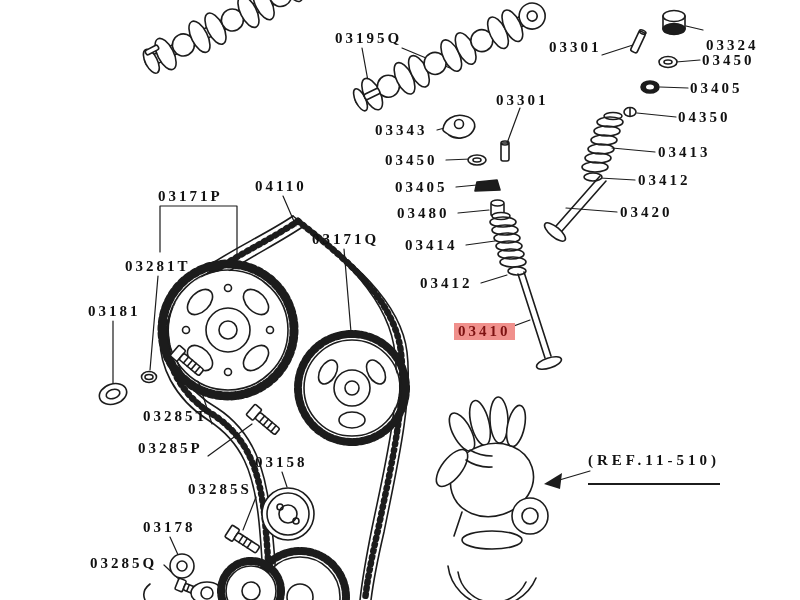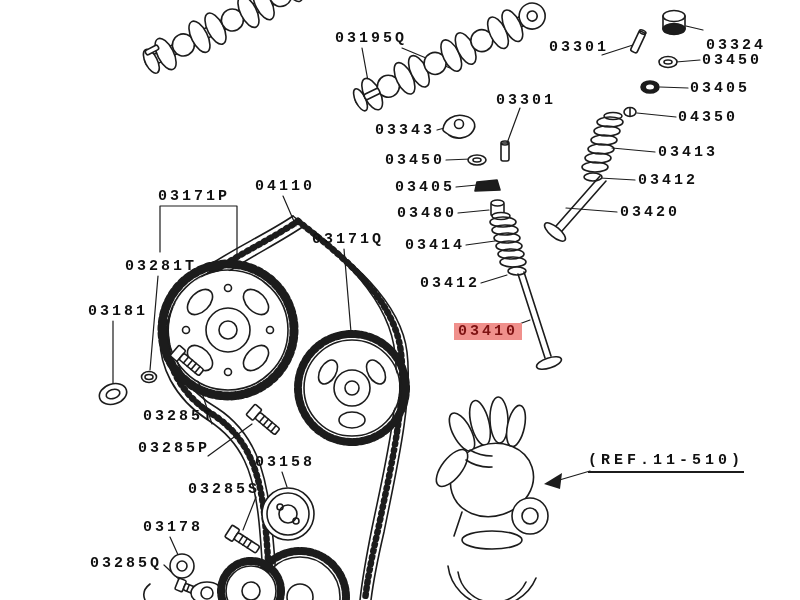--- a/index.html
+++ b/index.html
@@ -1,32 +1,32 @@
 <!DOCTYPE html>
 <html style="--highlight-bg: #f0908c; --highlight-text: #7e1212; --line: #1c1c1c;"><head>
 <meta charset="utf-8">
 <style>
   html,body{margin:0;padding:0;background:#fff;}
   #stage{position:relative;width:800px;height:600px;background:#fff;overflow:hidden;
-         font-family:Liberation Mono, monospace;}
+         font-family:Liberation Serif, serif;}
   #art{position:absolute;left:0;top:0;width:800px;height:600px;}
   #art circle,#art ellipse,#art path,#art rect,#art line,#art polygon{
     stroke:var(--line,#1c1c1c);stroke-width:1.6;fill:none;stroke-linecap:round;stroke-linejoin:round;}
   #art .sf{fill:#fff}
   #art .df{fill:var(--line,#1c1c1c)}
   #art .w{fill:#fff;stroke:none}
   #art .teeth{stroke-width:9;stroke-dasharray:4 3.4}
   #art .teeth2{stroke-width:8;stroke-dasharray:3.6 3}
   #art .bt{stroke-width:6.5;stroke-dasharray:1.8 4.6}
   #art .lead{stroke-width:1.2}
   #art .arrow{fill:var(--line,#1c1c1c);stroke:none}
   .lbl{position:absolute;font-size:15px;font-weight:700;letter-spacing:3px;line-height:17px;
        color:#111;white-space:nowrap;cursor:pointer;}
   .lbl.hl{background:var(--highlight-bg,#f0908c);color:var(--highlight-text,#7e1212);padding:0 4px;margin-left:24px;}
-  .lbl.ref{letter-spacing:4px;border-bottom:2px solid var(--line,#1c1c1c);padding-bottom:2px;}
+  .lbl.ref{letter-spacing:4px;border-bottom:2px solid var(--line,#1c1c1c);padding-bottom:14px;}
 </style>
 </head>
 <body>
 
 <div id="stage">
 
   <svg id="art" viewBox="0 0 800 600">
 
     <g>
       <path class="lead" d="M362,48 L370,92 M402,48 L450,68 M602,55 L636,44 M703,30 L686,26

